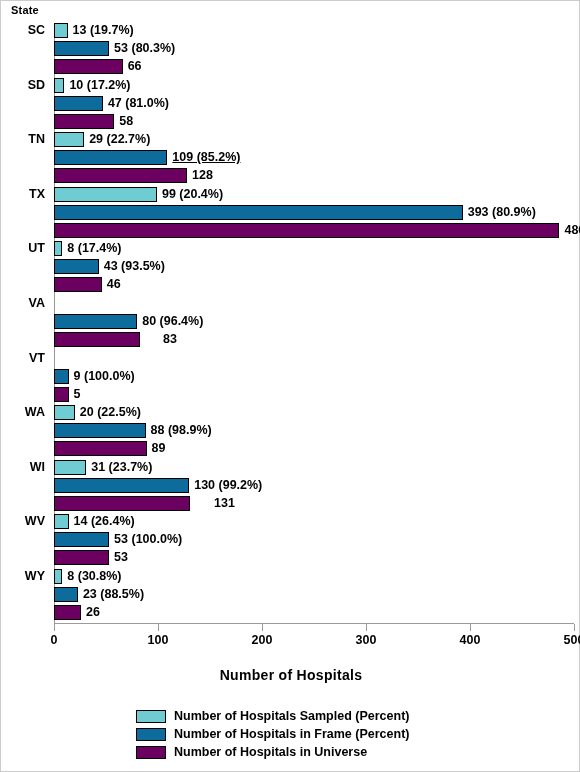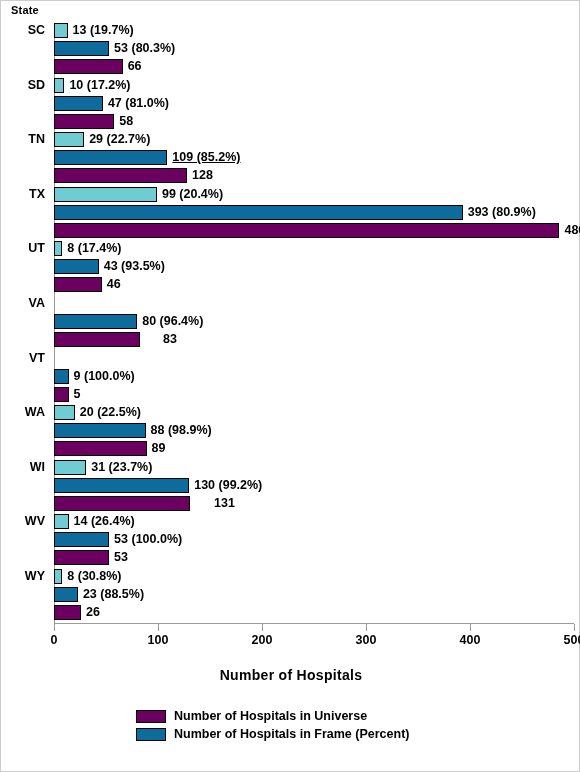--- a/index.html
+++ b/index.html
@@ -343,22 +343,26 @@
       <div class="x-tick" style="left: 469px;"></div>
       <div class="x-tick-label" style="left: 469px;">400</div>
       <div class="x-tick" style="left: 573px;"></div>
       <div class="x-tick-label" style="left: 573px;">500</div>
     </div>
 
   <div class="x-axis-title">Number of Hospitals</div>
 
   <div class="legend" id="legend">
       <div class="legend-row">
-        <span class="legend-swatch universe"></span>
-        <span class="legend-label">Number of Hospitals in Universe</span>
+        <span class="legend-swatch sampled"></span>
+        <span class="legend-label">Number of Hospitals Sampled (Percent)</span>
       </div>
       <div class="legend-row">
         <span class="legend-swatch frame"></span>
         <span class="legend-label">Number of Hospitals in Frame (Percent)</span>
       </div>
+      <div class="legend-row">
+        <span class="legend-swatch universe"></span>
+        <span class="legend-label">Number of Hospitals in Universe</span>
+      </div>
     </div>
 
 </div>
 
 </body></html>

